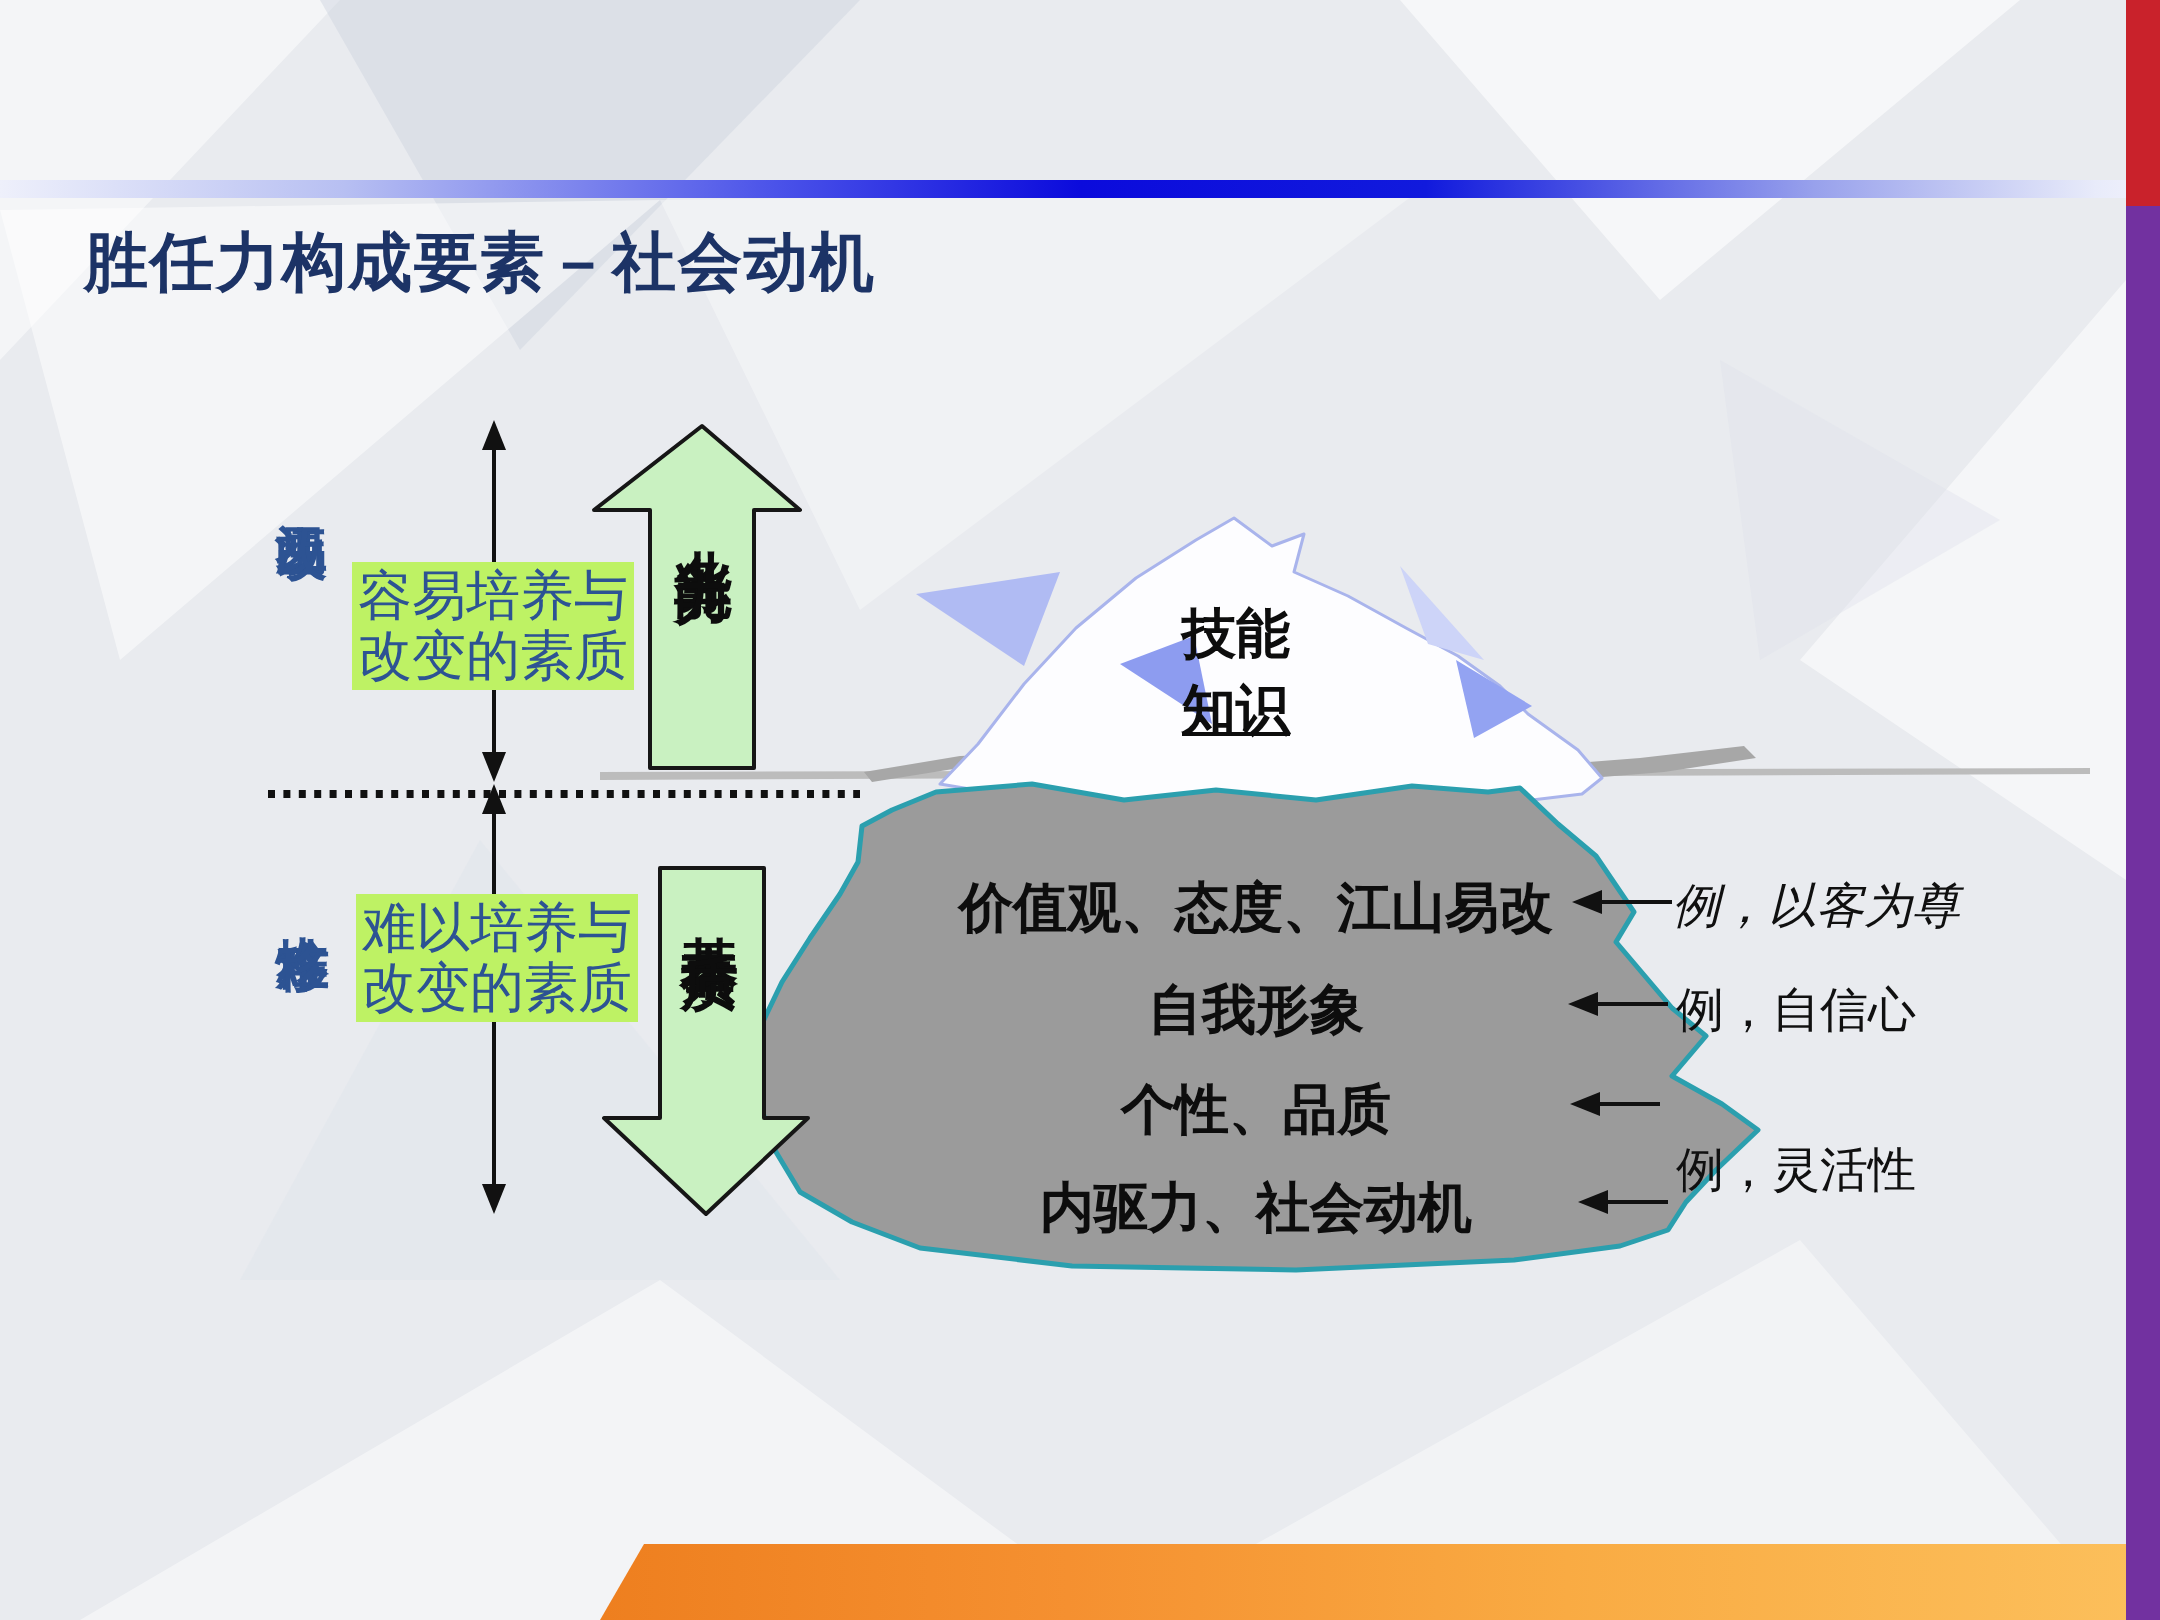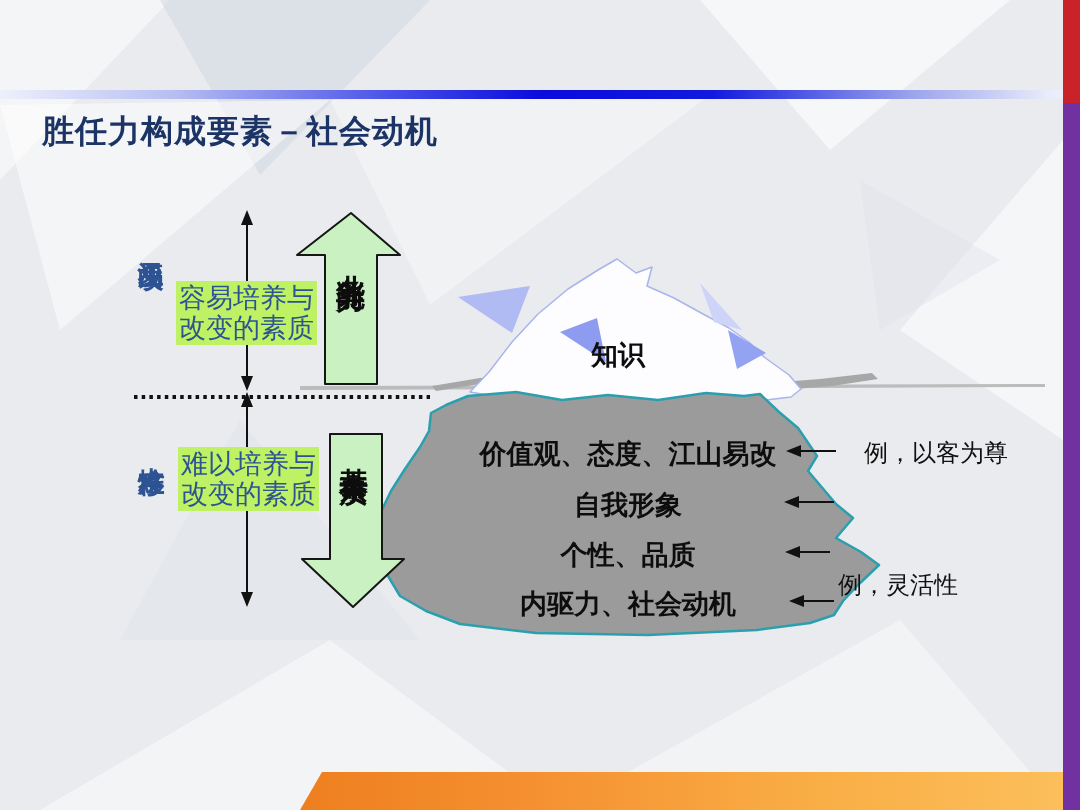--- a/index.html
+++ b/index.html
@@ -118,27 +118,29 @@
   </div>
   <div class="abs vtext side-vlabel" style="left:139px;top:447px;">本性难移</div>
   <div class="abs side-box" style="left:178px;top:447px;">
     <div>难以培养与</div>
     <div>改变的素质</div>
   </div>
 
   <div class="abs vtext arrow-vlabel" style="left:336px;top:251px;">业务能力</div>
   <div class="abs vtext arrow-vlabel" style="left:339px;top:444px;">基本素质</div>
 
-  <div class="abs berg-top-label" style="left:556px;top:337px;">知识</div>
+  <div class="abs berg-top-label" style="left:556px;top:299px;">技能</div>
+  <div class="abs berg-top-label" style="left:556px;top:337px;text-decoration:underline;">知识</div>
 
   <div class="abs berg-row" style="top:436px;">价值观、态度、江山易改</div>
   <div class="abs berg-row" style="top:487px;">自我形象</div>
   <div class="abs berg-row" style="top:537px;">个性、品质</div>
   <div class="abs berg-row" style="top:586px;">内驱力、社会动机</div>
 
-  <div class="abs example-label" style="left:864px;top:437px;">例，以客为尊</div>
+  <div class="abs example-label" style="left:836px;top:437px;font-style:italic;">例，以客为尊</div>
+  <div class="abs example-label" style="left:838px;top:489px;">例，自信心</div>
   <div class="abs example-label" style="left:838px;top:539px;margin-top:30px;">例，灵活性</div>
 
   <div class="abs orange-footer"></div>
   <div class="abs edge-red"></div>
   <div class="abs edge-purple"></div>
 
 </div>
 
 </body></html>

